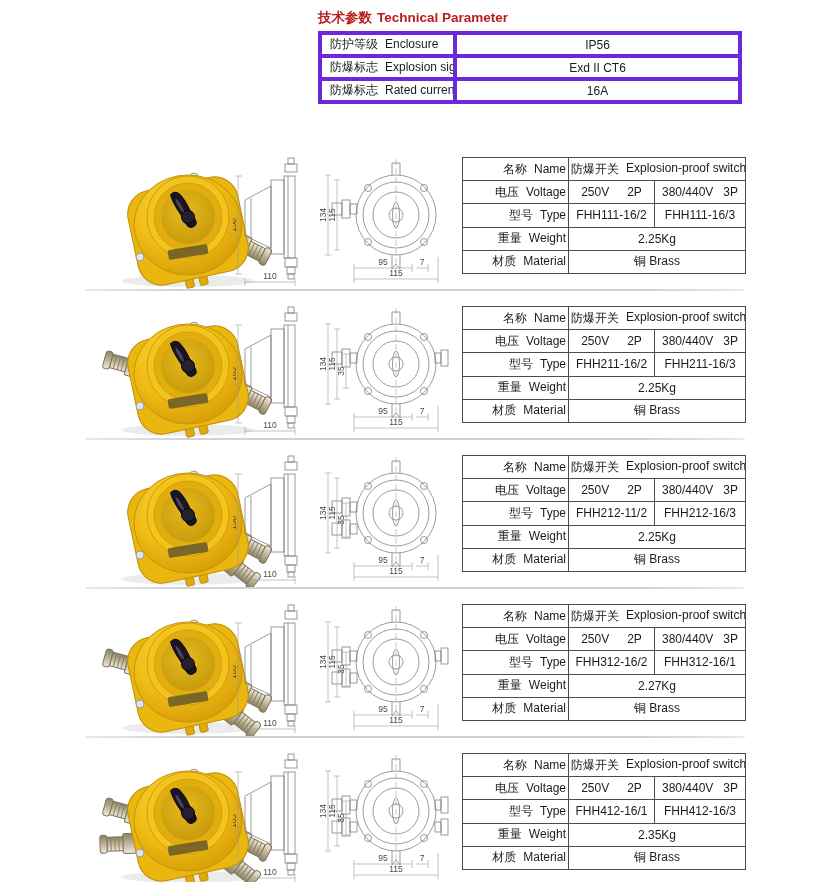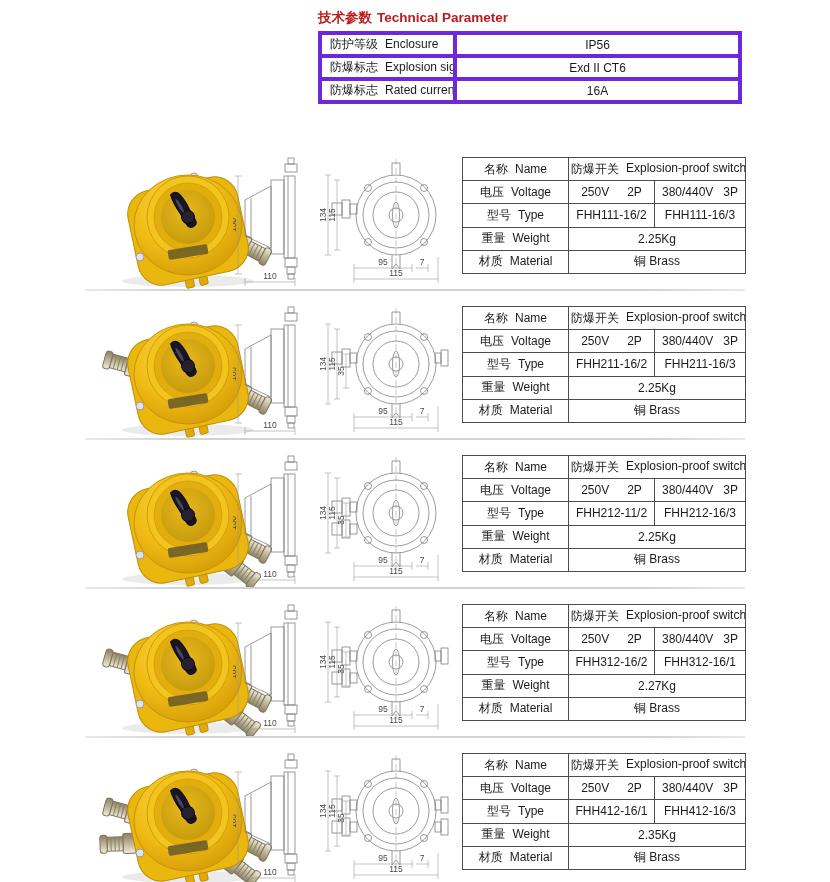--- a/index.html
+++ b/index.html
@@ -21,21 +21,21 @@
 
   
   .product-row{position:absolute;left:0;width:830px;height:142px}
   .photo,.sview,.fview{position:absolute}
   .photo{left:76px;top:0;width:228px;height:140px}
   .sview{left:233px;top:5px;width:105px;height:133px}
   .fview{left:320px;top:2px;width:130px;height:135px}
 
   .spec{position:absolute;left:462px;top:6px;width:283px}
   .spec td{border:1px solid #4c4c4c;font-size:12px;height:22.2px;text-align:center;padding:0 2px}
-  .spec td.lab{text-align:center;}
+  .spec td.lab{text-align:right;}
   .pair{display:inline-flex;gap:18px}
   .namepair{display:inline-flex;gap:7px}
 
   .divider{position:absolute;left:85px;width:660px;height:2px;background:linear-gradient(to right,#e9e9e9,#d2d2d2 15%,#d2d2d2 85%,#e9e9e9);border-radius:1px}
 
   
   .draw{stroke:#818181;fill:none;stroke-width:0.8}
   .dimline{stroke:#9a9a9a;stroke-width:0.6;fill:none}
   .dim{font-size:8.5px;fill:#4a4a4a;stroke:none}
 

